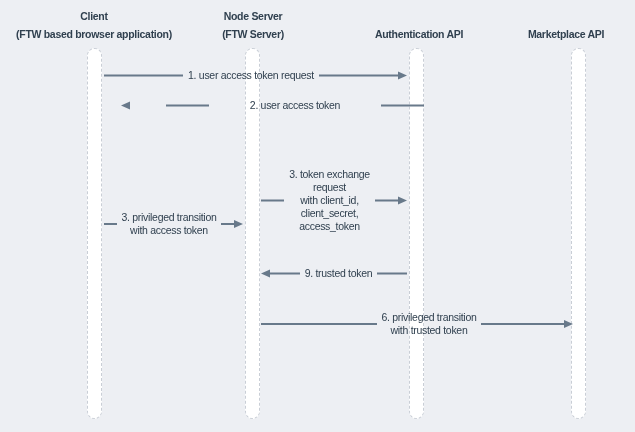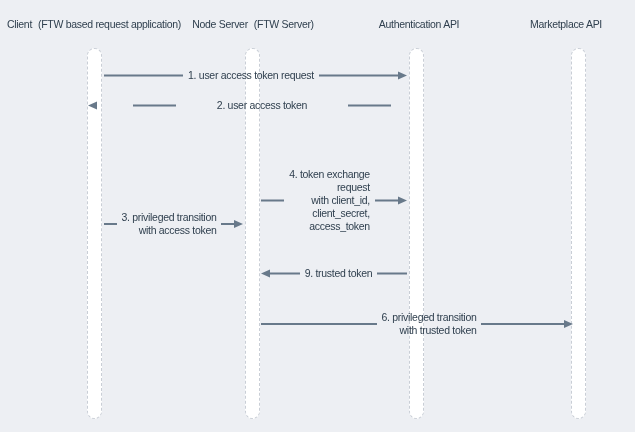--- a/index.html
+++ b/index.html
@@ -23,26 +23,26 @@
     height: 432px;
     background: var(--background);
   }
 
   
   .actor {
     position: absolute;
     top: 8px;
     height: 32px;
     display: flex;
-    flex-direction: row;
+    flex-direction: column;
     justify-content: flex-end;
     align-items: center;
     transform: translateX(-50%);
     white-space: nowrap;
-    font-weight: 400;
+    font-weight: 700;
     font-size: 10.5px;
     line-height: 12px;
     letter-spacing: -0.3px;
     color: var(--text);
     gap: 6px;
   }
   .a-client { left: 94px; }
   .a-node   { left: 253px; }
   .a-auth   { left: 419px; }
   .a-market { left: 566px; }
@@ -70,55 +70,55 @@
     transform: translateY(-50%);
   }
   .seg {
     height: 2px;
     background: var(--arrow);
     flex: 1 1 0;
     min-width: 6px;
   }
   .lbl {
     padding: 0 5px;
-    text-align: right;
+    text-align: center;
     white-space: pre-line;
     font-size: 10.5px;
     line-height: 13px;
     letter-spacing: -0.3px;
     font-weight: 400;
     color: var(--text);
   }
   .ah { width: 0; height: 0; flex: 0 0 auto; }
   .ah-r {
     border-top: 4px solid transparent;
     border-bottom: 4px solid transparent;
     border-left: 9px solid var(--arrow);
   }
   .ah-l {
     border-top: 4px solid transparent;
     border-bottom: 4px solid transparent;
     border-right: 9px solid var(--arrow);
   }
   .m1 { left: 104px; width: 303px; top: 75px; }
-  .m2 { left: 88px; width: 303px; top: 105px; gap: 36px; }
+  .m2 { left: 121px; width: 303px; top: 105px; gap: 36px; }
   .m3 { left: 104px; width: 139px; top: 178px; margin-top: 46px; }
   .m4 { left: 261px; width: 146px; top: 200px; }
   .m5 { left: 261px; width: 146px; top: 273px; }
   .m6 { left: 261px; width: 312px; top: 324px; }
   .m6 .seg-l { flex-grow: 1.4; }
 </style>
 </head>
 <body>
 
 <div class="stage">
 
   <div class="actor a-client">
     <div>Client</div>
-    <div>(FTW based request application)</div>
+    <div>(FTW based browser application)</div>
   </div>
   <div class="actor a-node">
     <div>Node Server</div>
     <div>(FTW Server)</div>
   </div>
   <div class="actor a-auth">
     <div>Authentication API</div>
   </div>
   <div class="actor a-market">
     <div>Marketplace API</div>
@@ -146,21 +146,21 @@
   <div class="msg m3">
     <span class="seg seg-l"></span>
     <span class="lbl">3. privileged transition
 with access token</span>
     <span class="seg seg-r"></span>
     <span class="ah ah-r"></span>
   </div>
 
   <div class="msg m4">
     <span class="seg seg-l"></span>
-    <span class="lbl">4. token exchange
+    <span class="lbl">3. token exchange
 request
 with client_id,
 client_secret,
 access_token</span>
     <span class="seg seg-r"></span>
     <span class="ah ah-r"></span>
   </div>
 
   <div class="msg m5">
     <span class="ah ah-l"></span>

